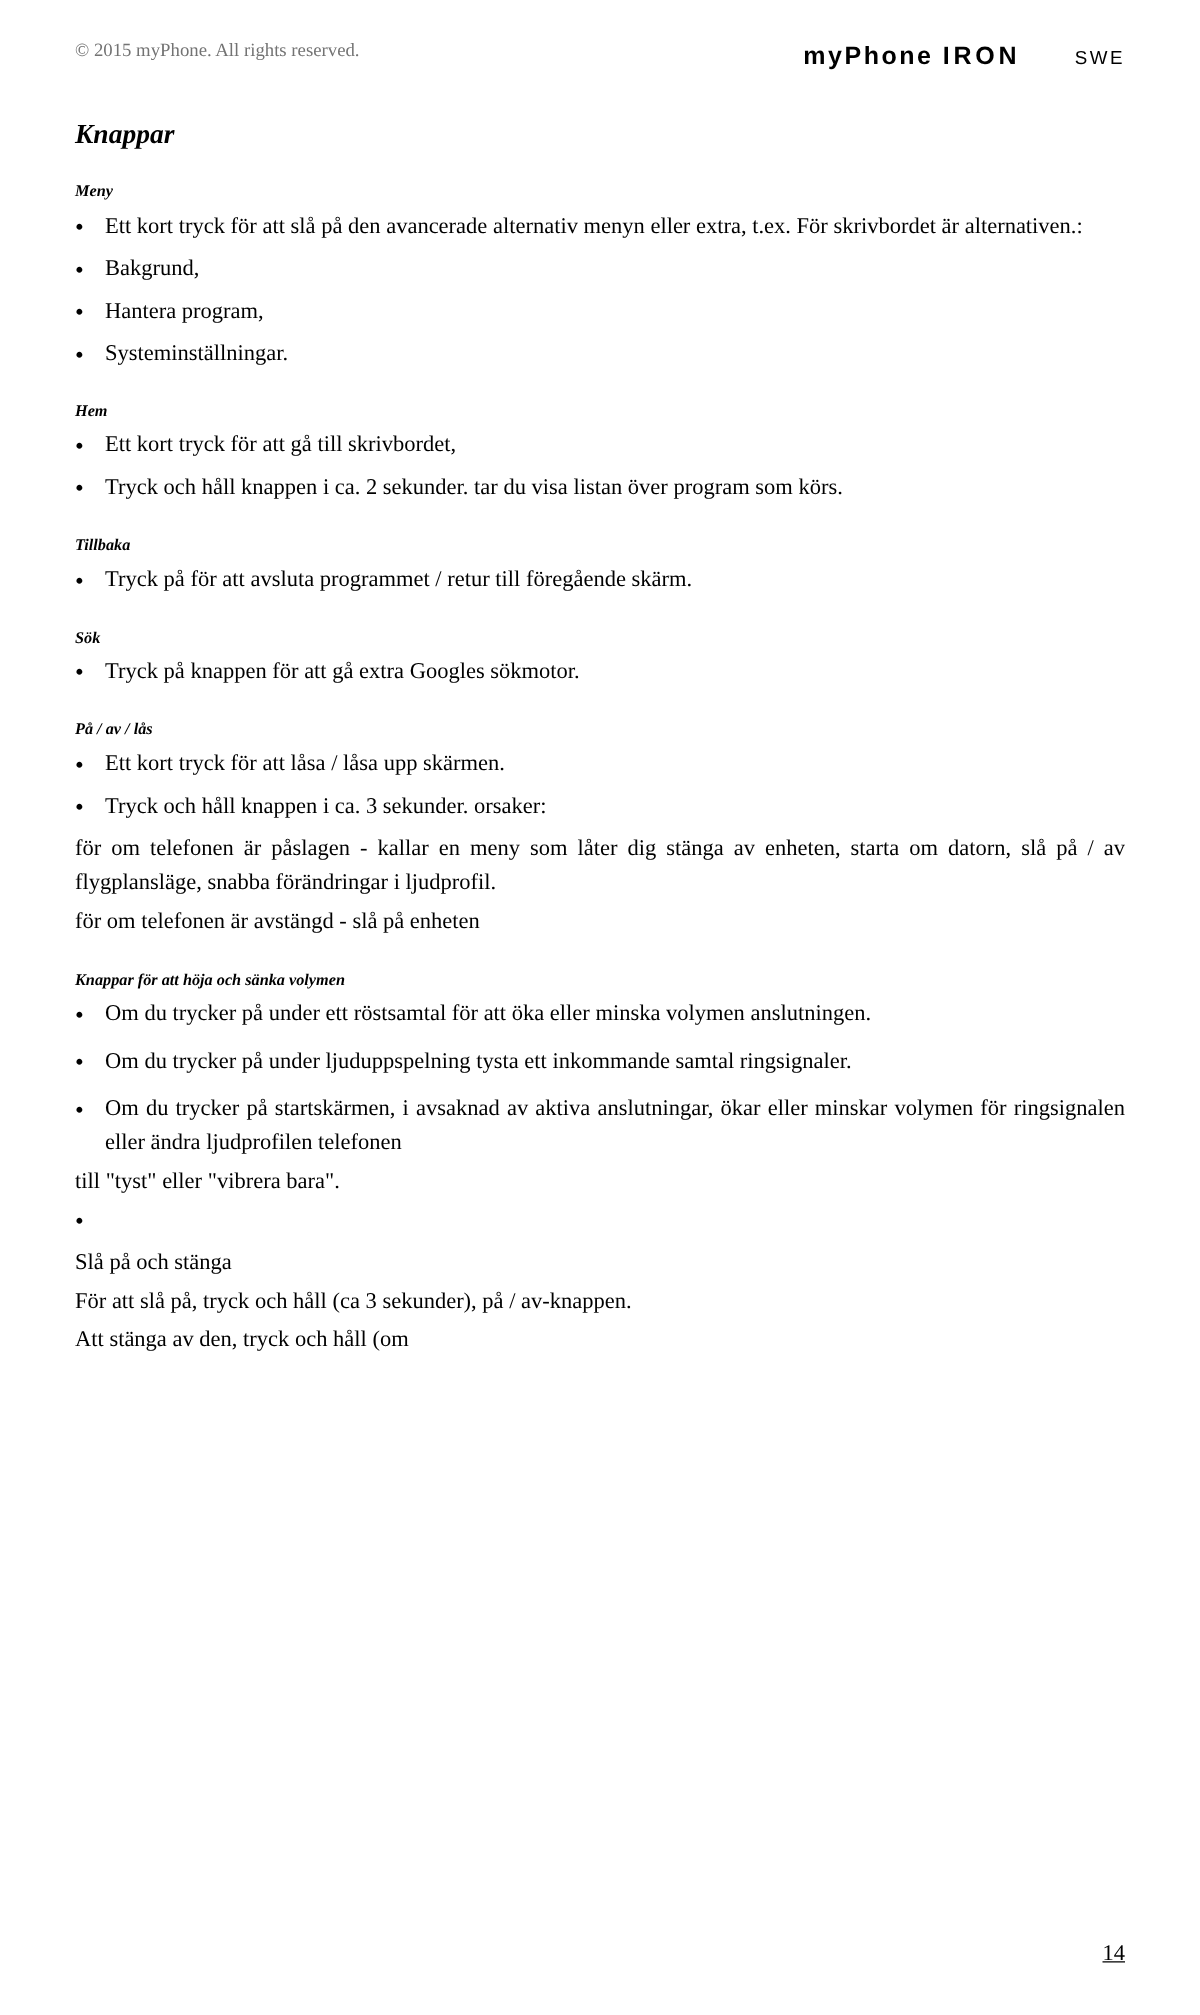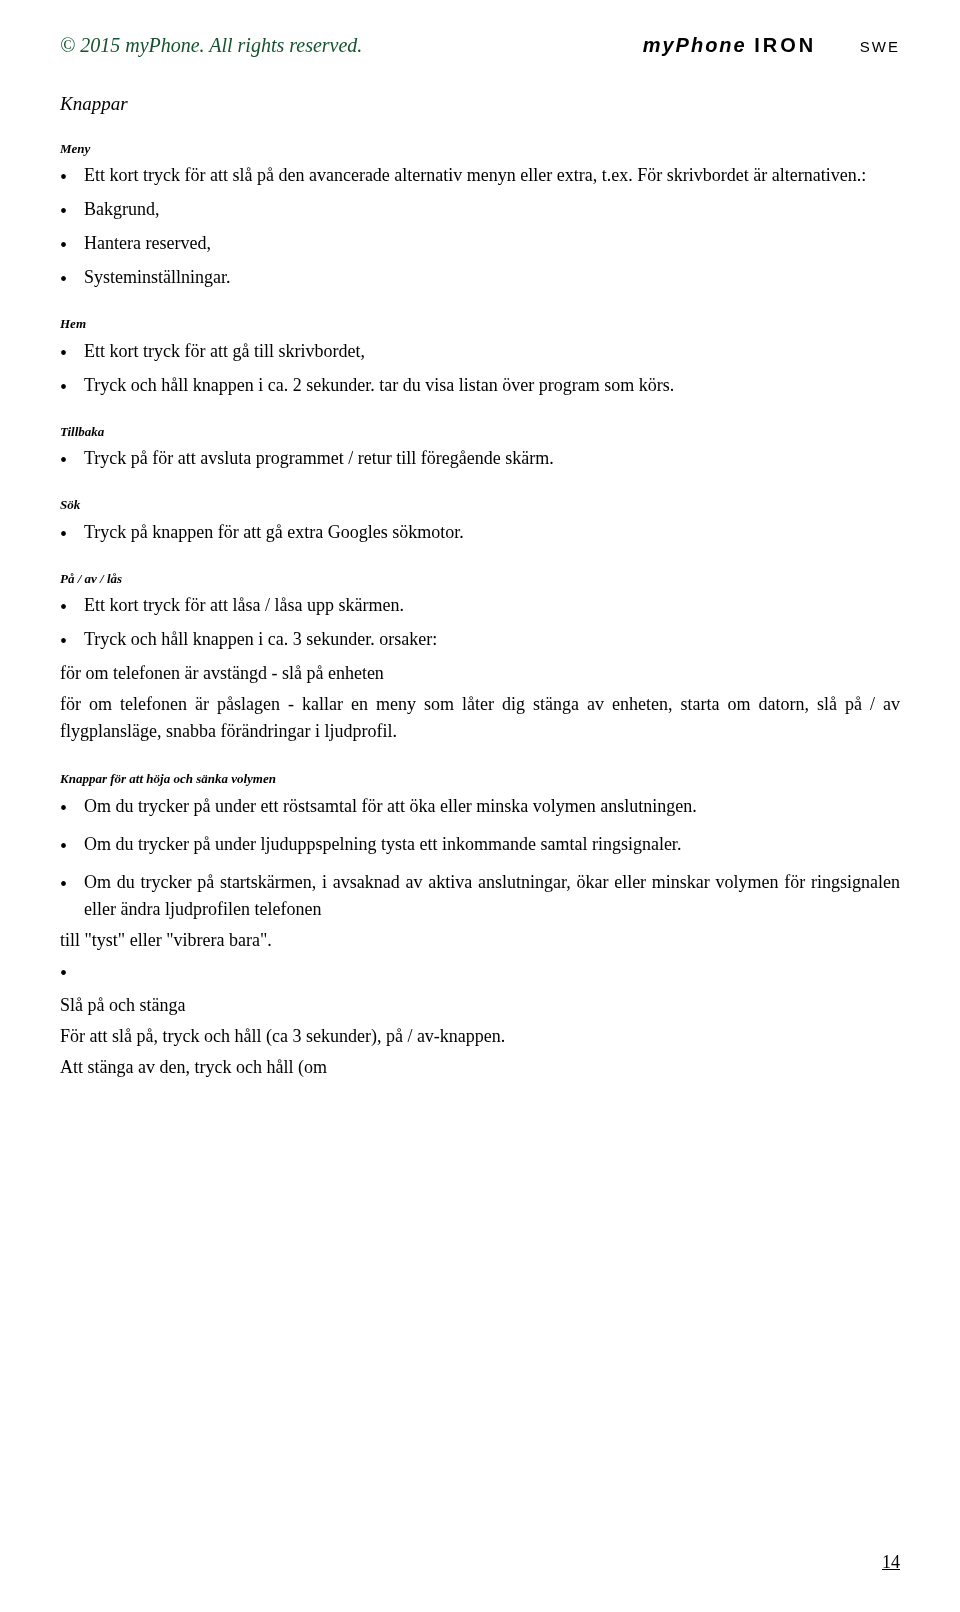--- a/index.html
+++ b/index.html
@@ -22,56 +22,54 @@
 
     .header {
       display: flex;
       justify-content: space-between;
       align-items: flex-start;
       margin-bottom: 30px;
       border-bottom: none;
     }
 
     .header-copyright {
-      font-size: 20px;
-      color: #14532d;
-      font-style: italic;
+      font-size: 15px;
+      color: #737373;
     }
 
     .header-brand {
       font-size: 20px;
       font-weight: bold;
       letter-spacing: 2px;
       font-family: Arial, sans-serif;
     }
 
     .header-brand .myphone {
-      font-style: italic;
       margin-left: 40px;
     }
 
     .header-brand .iron {
       font-weight: 900;
       letter-spacing: 3px;
     }
 
     .header-brand .swe {
       font-size: 15px;
       font-weight: normal;
       letter-spacing: 2px;
       margin-left: 36px;
     }
 
     .content {
       margin-top: 10px;
     }
 
     .section-title {
-      font-size: 19px;
-      font-weight: normal;
+      font-size: 22px;
+      font-weight: bold;
       font-style: italic;
       margin-top: 28px;
       margin-bottom: 6px;
     }
 
     .bullet-item {
       display: flex;
       align-items: flex-start;
       margin-bottom: 4px;
     }
@@ -127,21 +125,21 @@
   <div class="bullet-item">
     <span class="bullet">•</span>
     <span class="bullet-text">Ett kort tryck för att slå på den avancerade alternativ menyn eller extra, t.ex. För skrivbordet är alternativen.:</span>
   </div>
   <div class="bullet-item">
     <span class="bullet">•</span>
     <span class="bullet-text">Bakgrund,</span>
   </div>
   <div class="bullet-item">
     <span class="bullet">•</span>
-    <span class="bullet-text">Hantera reserved,</span>
+    <span class="bullet-text">Hantera program,</span>
   </div>
   <div class="bullet-item">
     <span class="bullet">•</span>
     <span class="bullet-text">Systeminställningar.</span>
   </div>
 
   <div class="subsection-title">Hem</div>
   <div class="bullet-item">
     <span class="bullet">•</span>
     <span class="bullet-text">Ett kort tryck för att gå till skrivbordet,</span>
@@ -168,24 +166,24 @@
   <div style="">
     <div class="subsection-title">På / av / lås</div>
     <div class="bullet-item">
       <span class="bullet">•</span>
       <span class="bullet-text">Ett kort tryck för att låsa / låsa upp skärmen.</span>
     </div>
     <div class="bullet-item">
       <span class="bullet">•</span>
       <span class="bullet-text">Tryck och håll knappen i ca. 3 sekunder. orsaker:</span>
     </div>
-    <p class="plain-text">för om telefonen är avstängd - slå på enheten</p>
     <p class="plain-text">
       <span>för om telefonen är påslagen - kallar en meny som låter dig stänga av enheten, starta om datorn, slå på / av flygplansläge, snabba förändringar i ljudprofil.</span>
     </p>
+    <p class="plain-text">för om telefonen är avstängd - slå på enheten</p>
   </div>
 
   <div style="margin-top: 24px;">
     <div class="subsection-title">Knappar för att höja och sänka volymen</div>
     <div class="bullet-item">
       <span class="bullet">•</span>
       <span class="bullet-text">Om du trycker på under ett röstsamtal för att öka eller minska volymen anslutningen.</span>
     </div>
     <div class="bullet-item" style="margin-top: 8px;">
       <span class="bullet">•</span>

